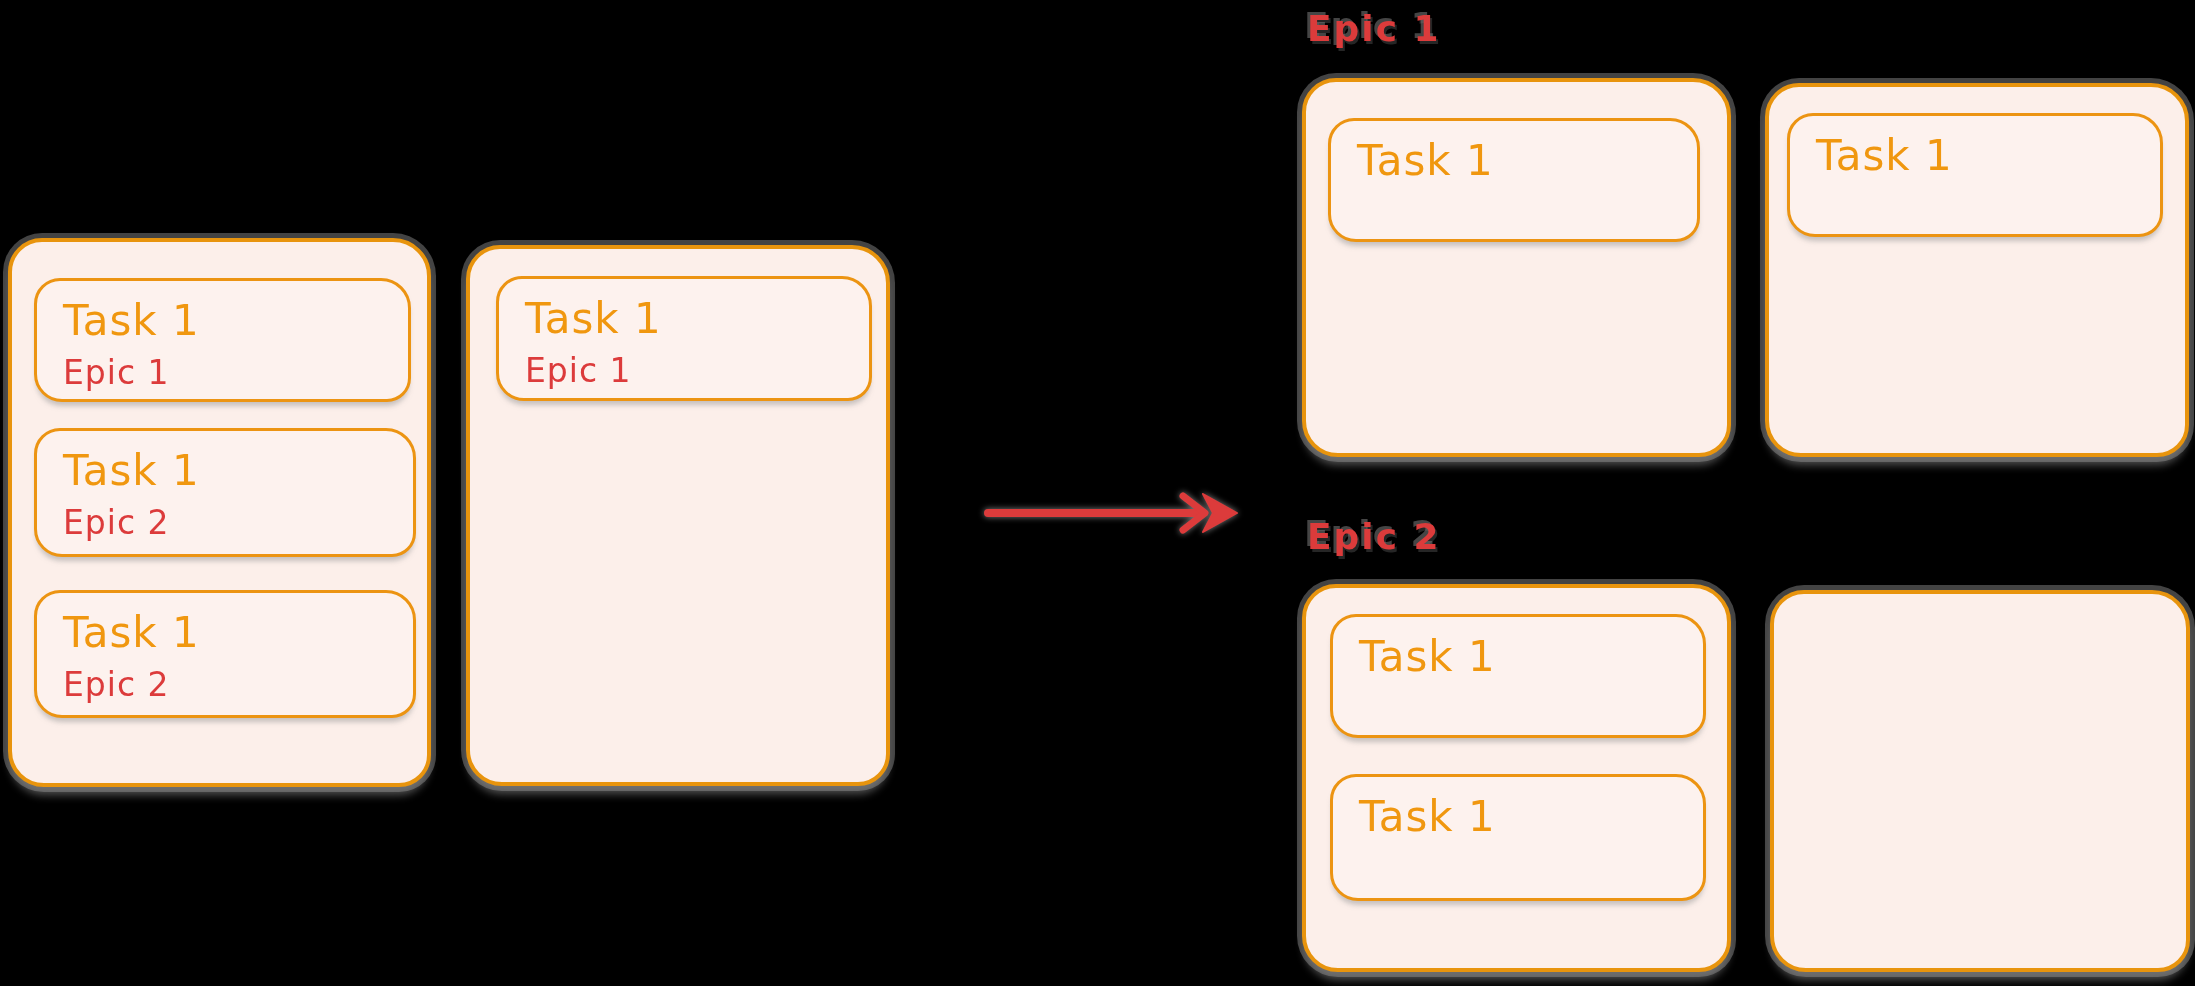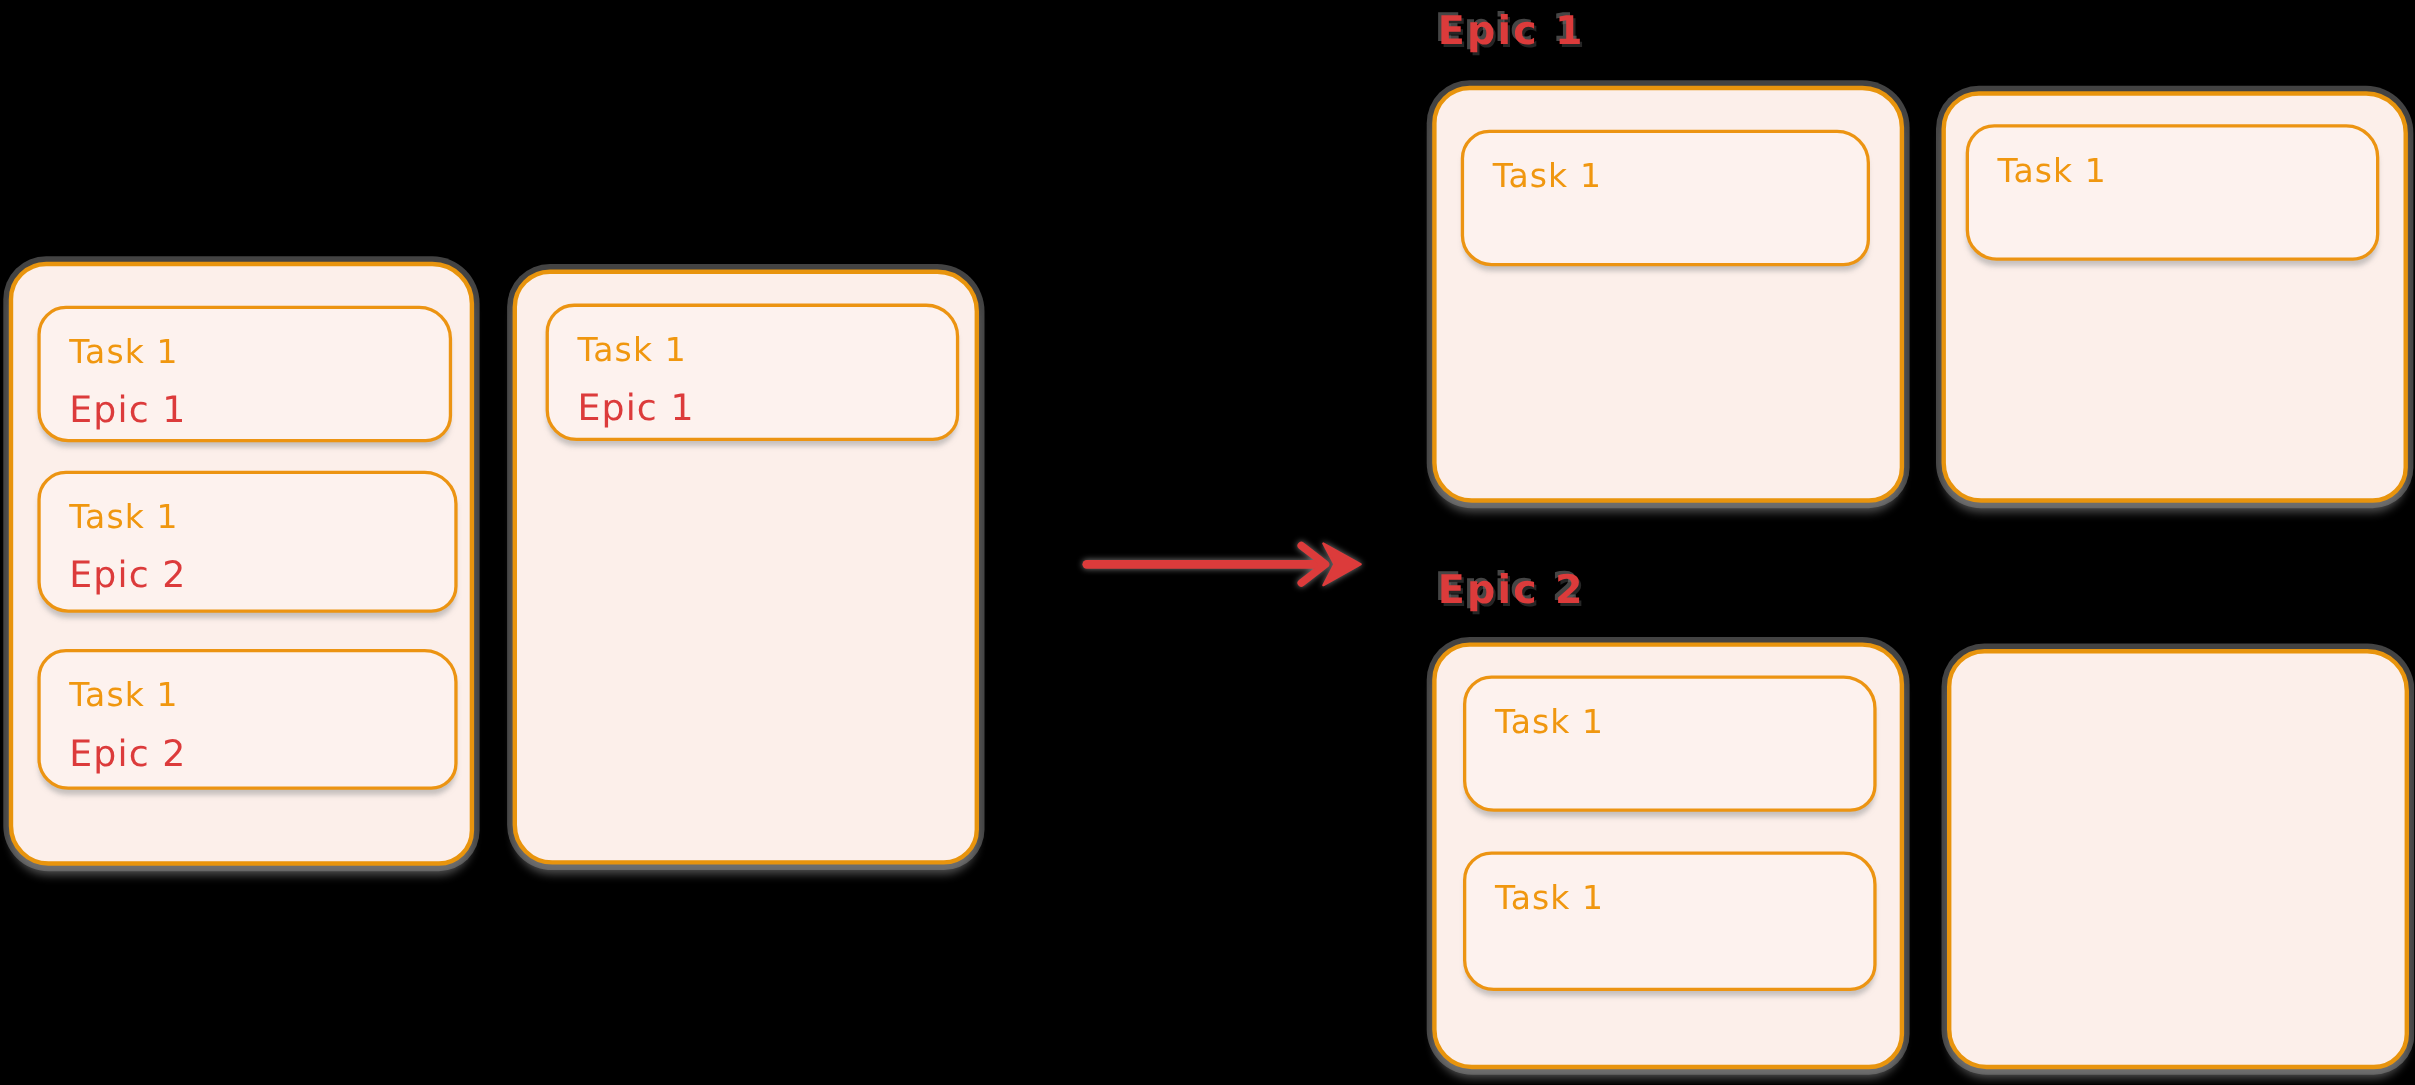--- a/index.html
+++ b/index.html
@@ -26,21 +26,21 @@
   .task-box{
     position:absolute;
     background:#FDF2EE;
     border:3px solid #EC9412;
     border-radius:26px 30px 24px 28px;
     box-shadow:0 6px 5px -2px rgba(148,148,148,0.5);
     box-sizing:border-box;
     padding:14px 10px 0 26px;
   }
   .task-title{
-    font-size:30px;
+    font-size:42px;
     line-height:52px;
     letter-spacing:1px;
     color:#F0970F;
     white-space:nowrap;
   }
   .task-epic{
     font-size:33px;
     line-height:52px;
     letter-spacing:1px;
     color:#DC3B3B;

